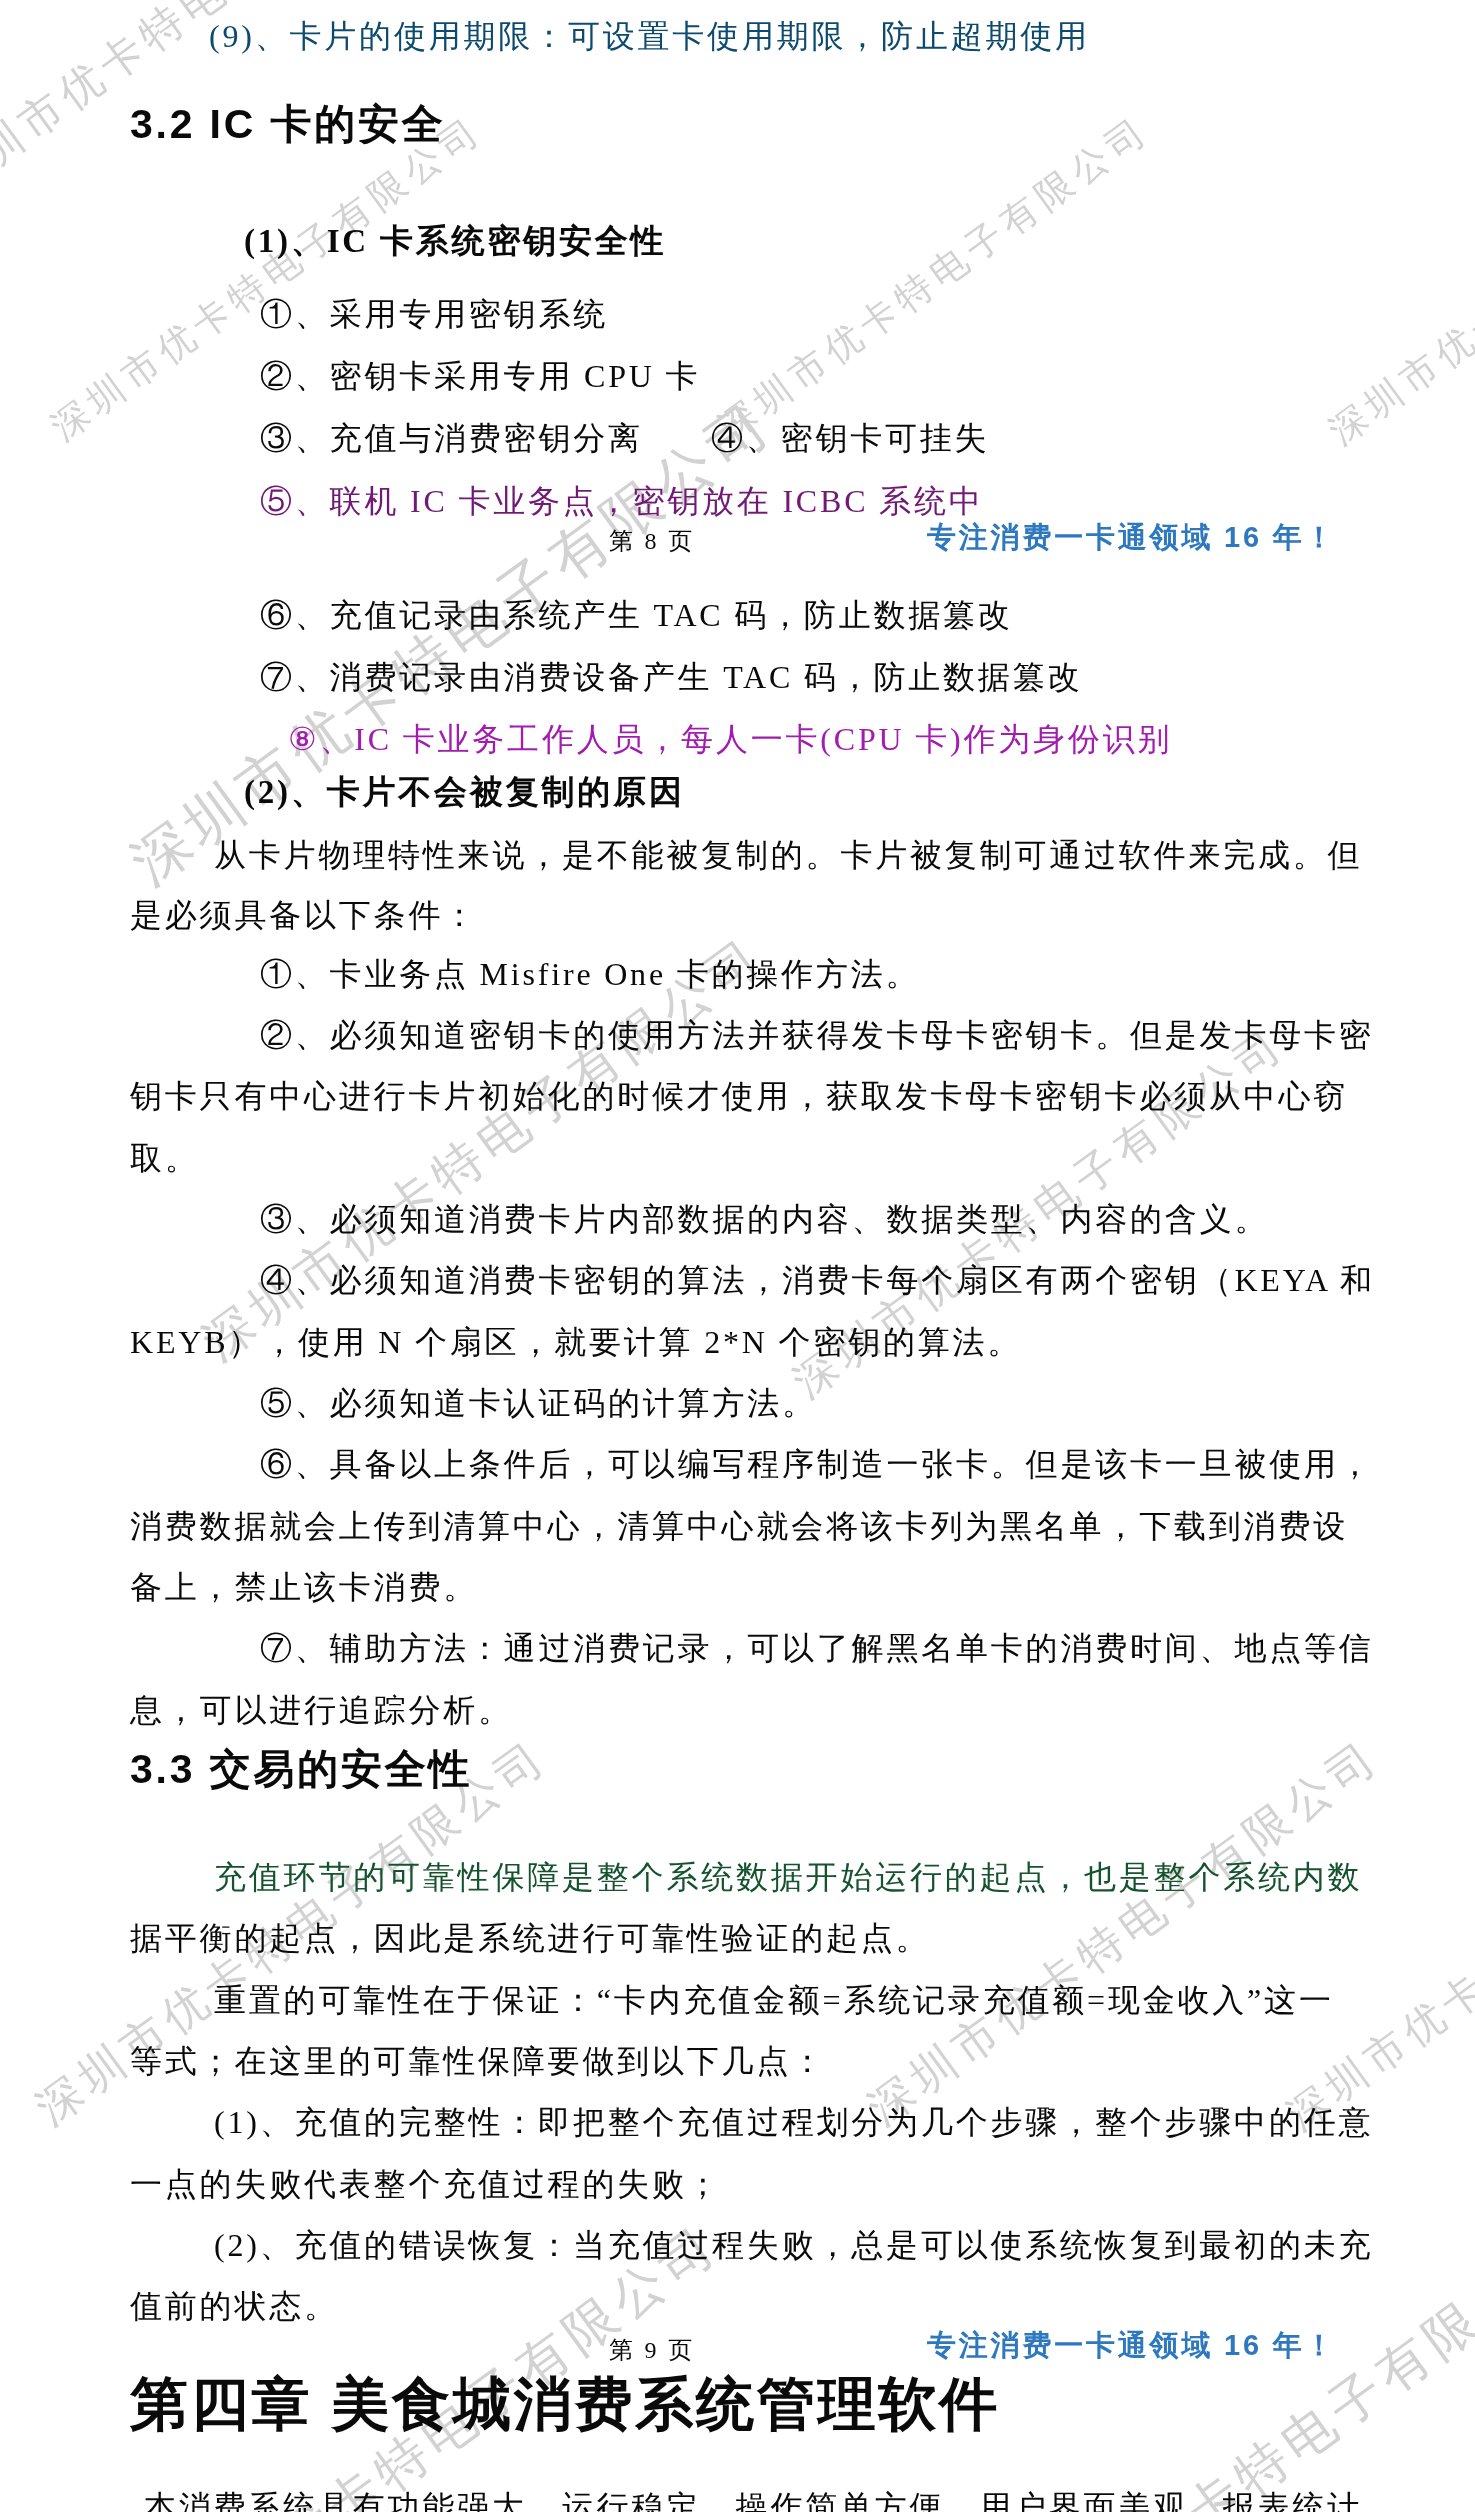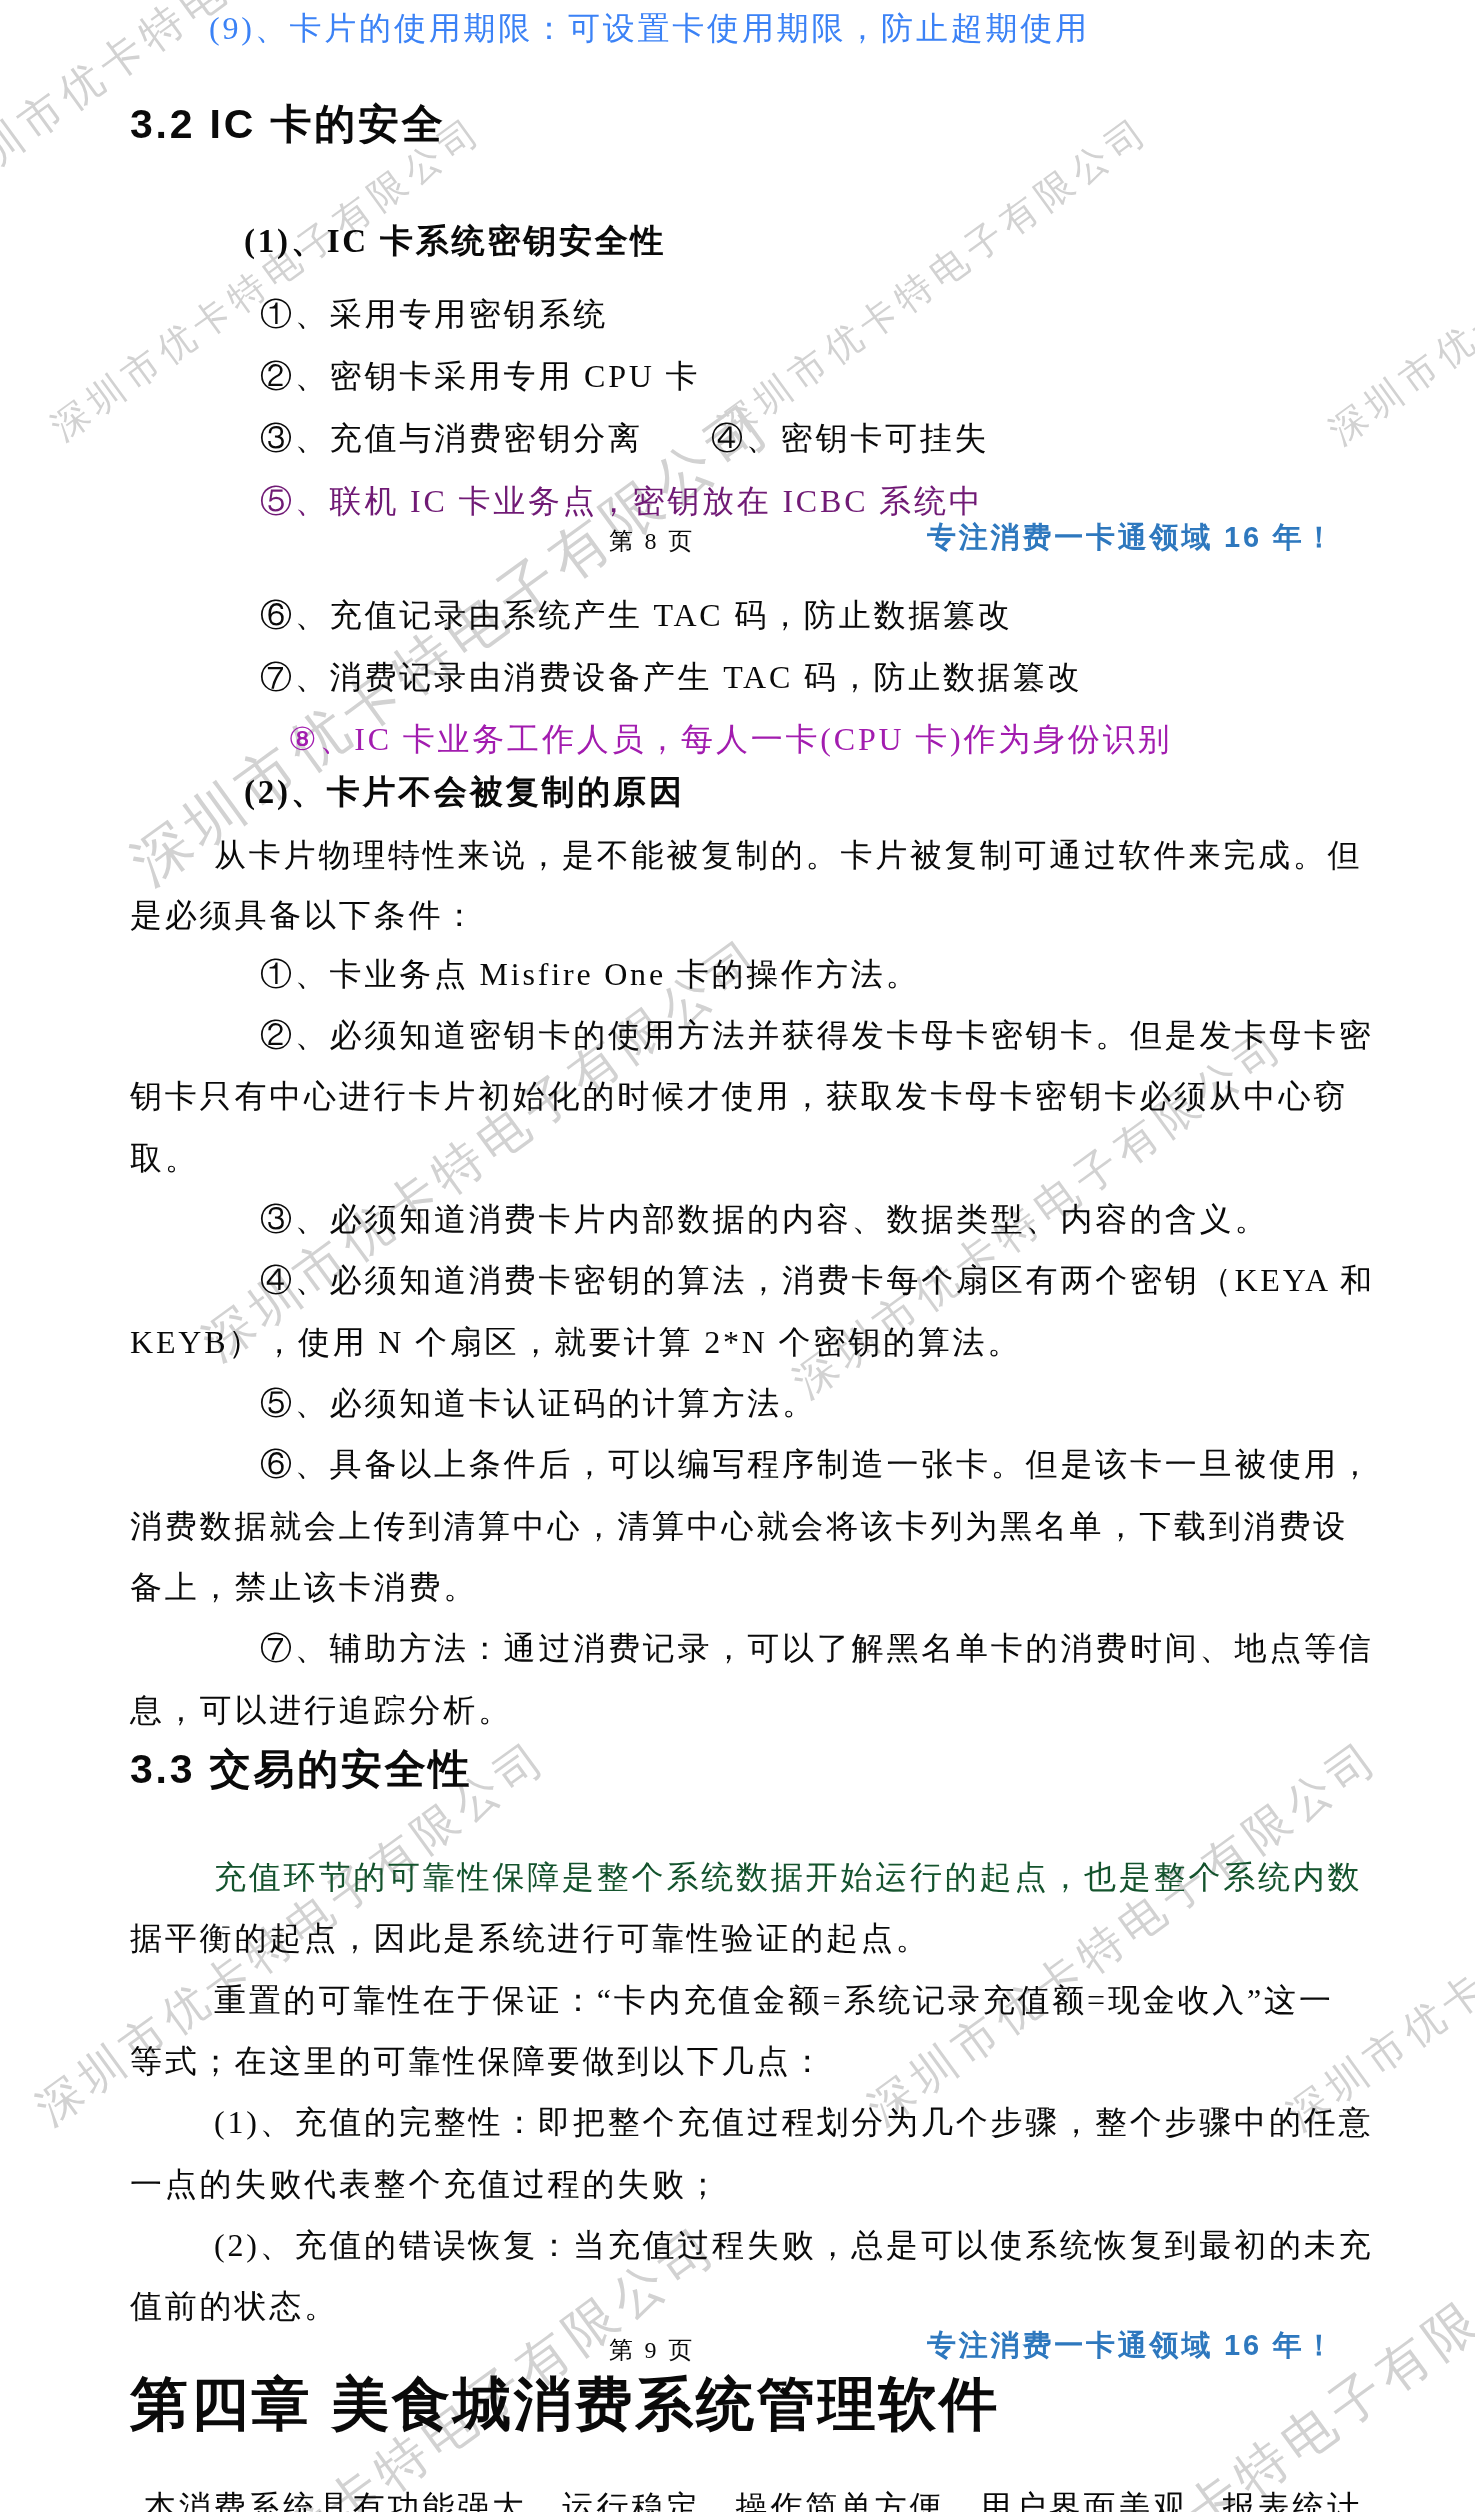--- a/index.html
+++ b/index.html
@@ -42,21 +42,21 @@
       <div class="wm" style="left: 139px; top: 832px; font-size: 58px; color: rgb(210, 210, 210);">深圳市优卡特电子有限公司</div>
       <div class="wm" style="left: 209px; top: 1315px; font-size: 50px; color: rgb(210, 210, 210);">深圳市优卡特电子有限公司</div>
       <div class="wm" style="left: 799px; top: 1359px; font-size: 43px; color: rgb(210, 210, 210);">深圳市优卡特电子有限公司</div>
       <div class="wm" style="left: 42px; top: 2084px; font-size: 45px; color: rgb(210, 210, 210);">深圳市优卡特电子有限公司</div>
       <div class="wm" style="left: 874px; top: 2084px; font-size: 45px; color: rgb(210, 210, 210);">深圳市优卡特电子有限公司</div>
       <div class="wm" style="left: 1292px; top: 2093px; font-size: 41px; color: rgb(210, 210, 210);">深圳市优卡特电子有限公司</div>
       <div class="wm" style="left: 144px; top: 2616px; font-size: 52px; color: rgb(210, 210, 210);">深圳市优卡特电子有限公司</div>
       <div class="wm" style="left: 1004px; top: 2621px; font-size: 52px; color: rgb(210, 210, 210);">深圳市优卡特电子有限公司</div>
     </div>
   <div>
-      <div class="line" style="left: 209px; top: 8px; font-size: 32px; color: #3b82f6; text-align: right;">(9)、卡片的使用期限：可设置卡使用期限，防止超期使用</div>
+      <div class="line" style="left: 209px; top: 16px; font-size: 32px; color: #0c4a6e; text-align: right;">(9)、卡片的使用期限：可设置卡使用期限，防止超期使用</div>
       <div class="line sans bold" style="left: 130px; top: 99px; font-size: 41px; color: rgb(10, 10, 10);">3.2 IC 卡的安全</div>
       <div class="line bold" style="left: 244px; top: 221px; font-size: 33px; color: rgb(10, 10, 10);">(1)、IC 卡系统密钥安全性</div>
       <div class="line" style="left: 260px; top: 294px; font-size: 32px; color: rgb(10, 10, 10);">①、采用专用密钥系统</div>
       <div class="line" style="left: 260px; top: 356px; font-size: 32px; color: rgb(10, 10, 10);">②、密钥卡采用专用 CPU 卡</div>
       <div class="line" style="left: 260px; top: 418px; font-size: 32px; color: rgb(10, 10, 10);">③、充值与消费密钥分离</div>
       <div class="line" style="left: 711px; top: 418px; font-size: 32px; color: rgb(10, 10, 10);">④、密钥卡可挂失</div>
       <div class="line" style="left: 260px; top: 481px; font-size: 32px; color: #701a75;">⑤、联机 IC 卡业务点，密钥放在 ICBC 系统中</div>
       <div class="line" style="left: 609px; top: 526px; font-size: 24px; color: rgb(10, 10, 10);">第 8 页</div>
       <div class="line sans bold" style="left: 927px; top: 519px; font-size: 29px; color: rgb(46, 120, 190);">专注消费一卡通领域 16 年！</div>
       <div class="line" style="left: 260px; top: 595px; font-size: 32px; color: rgb(10, 10, 10);">⑥、充值记录由系统产生 TAC 码，防止数据篡改</div>

